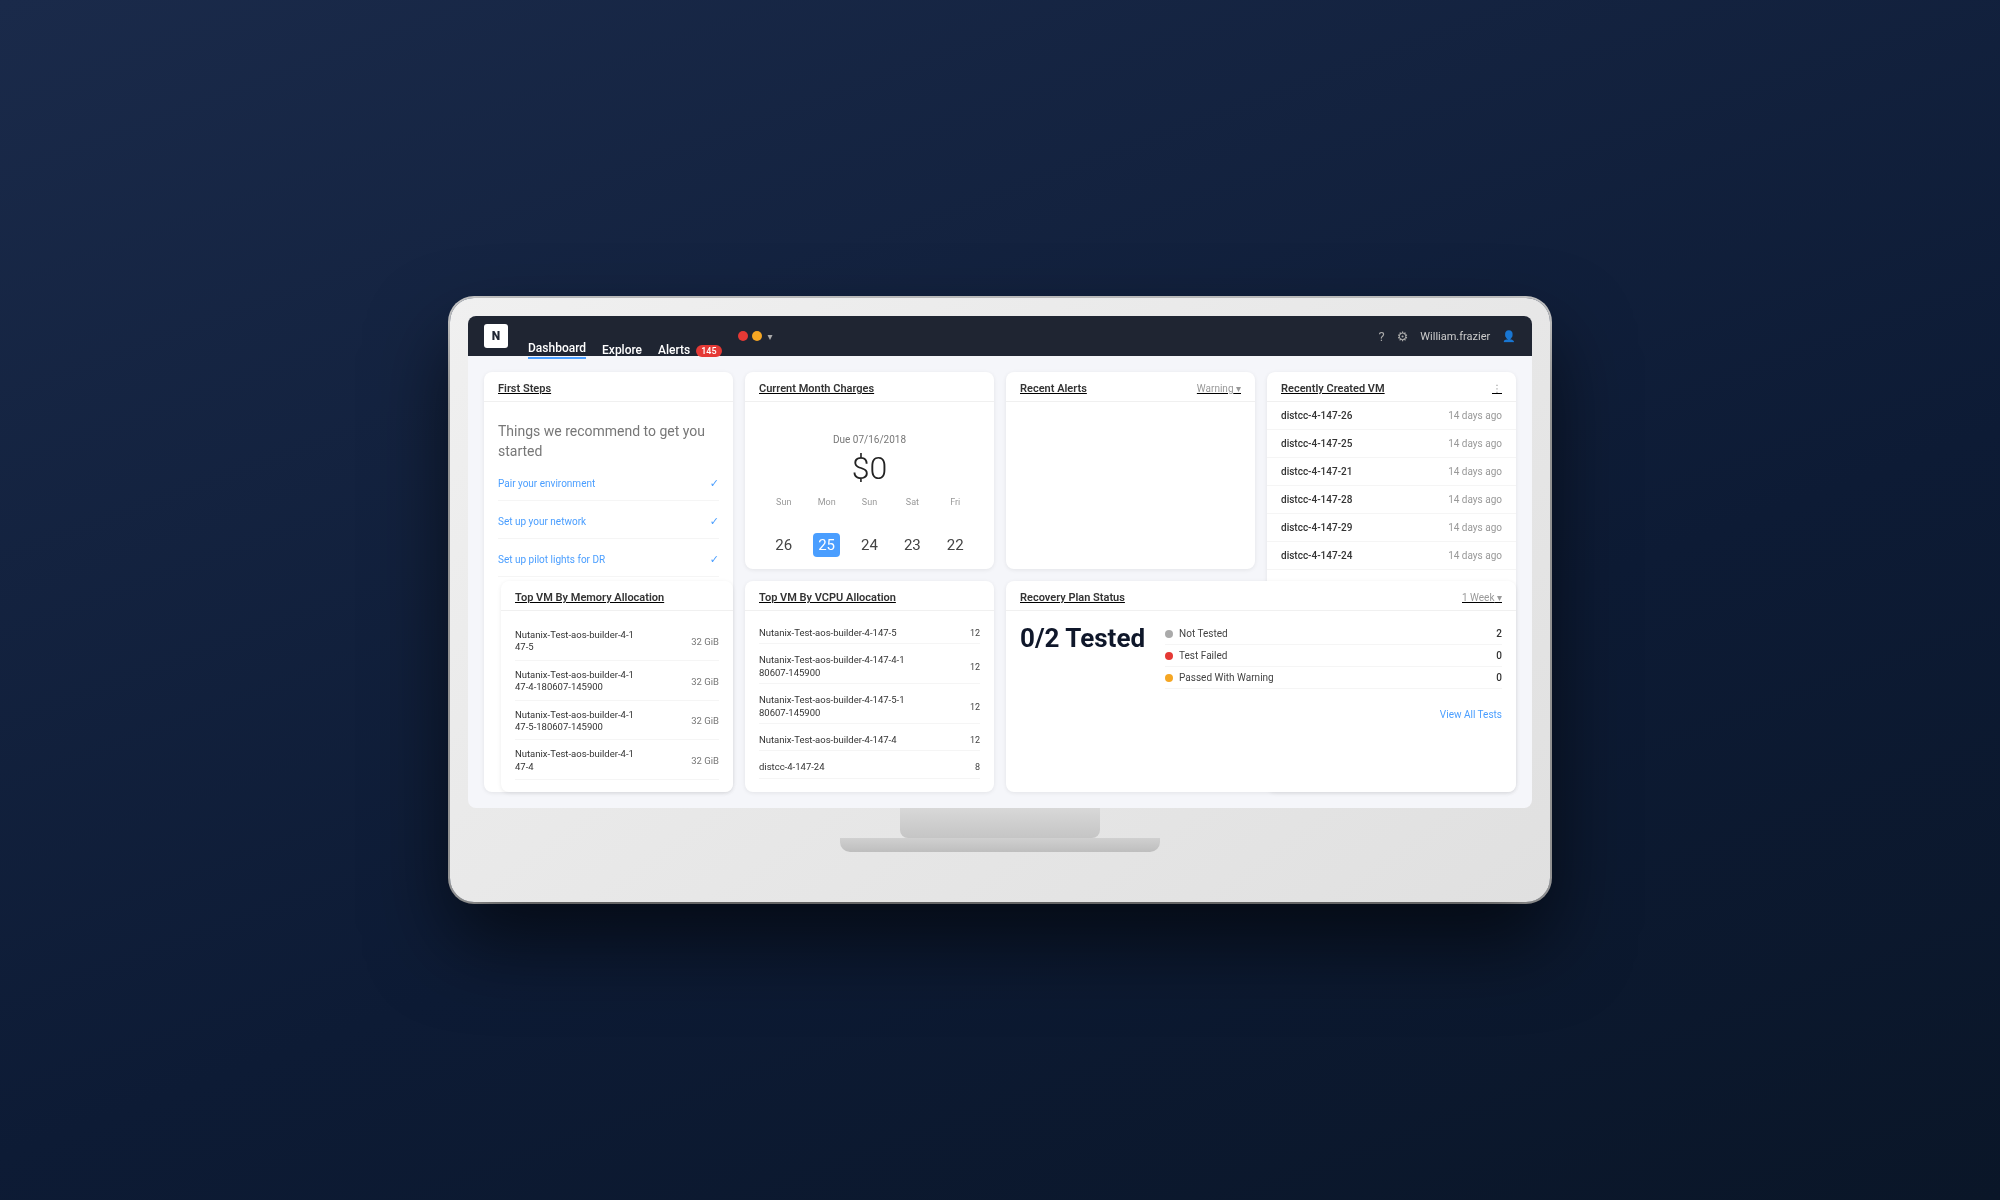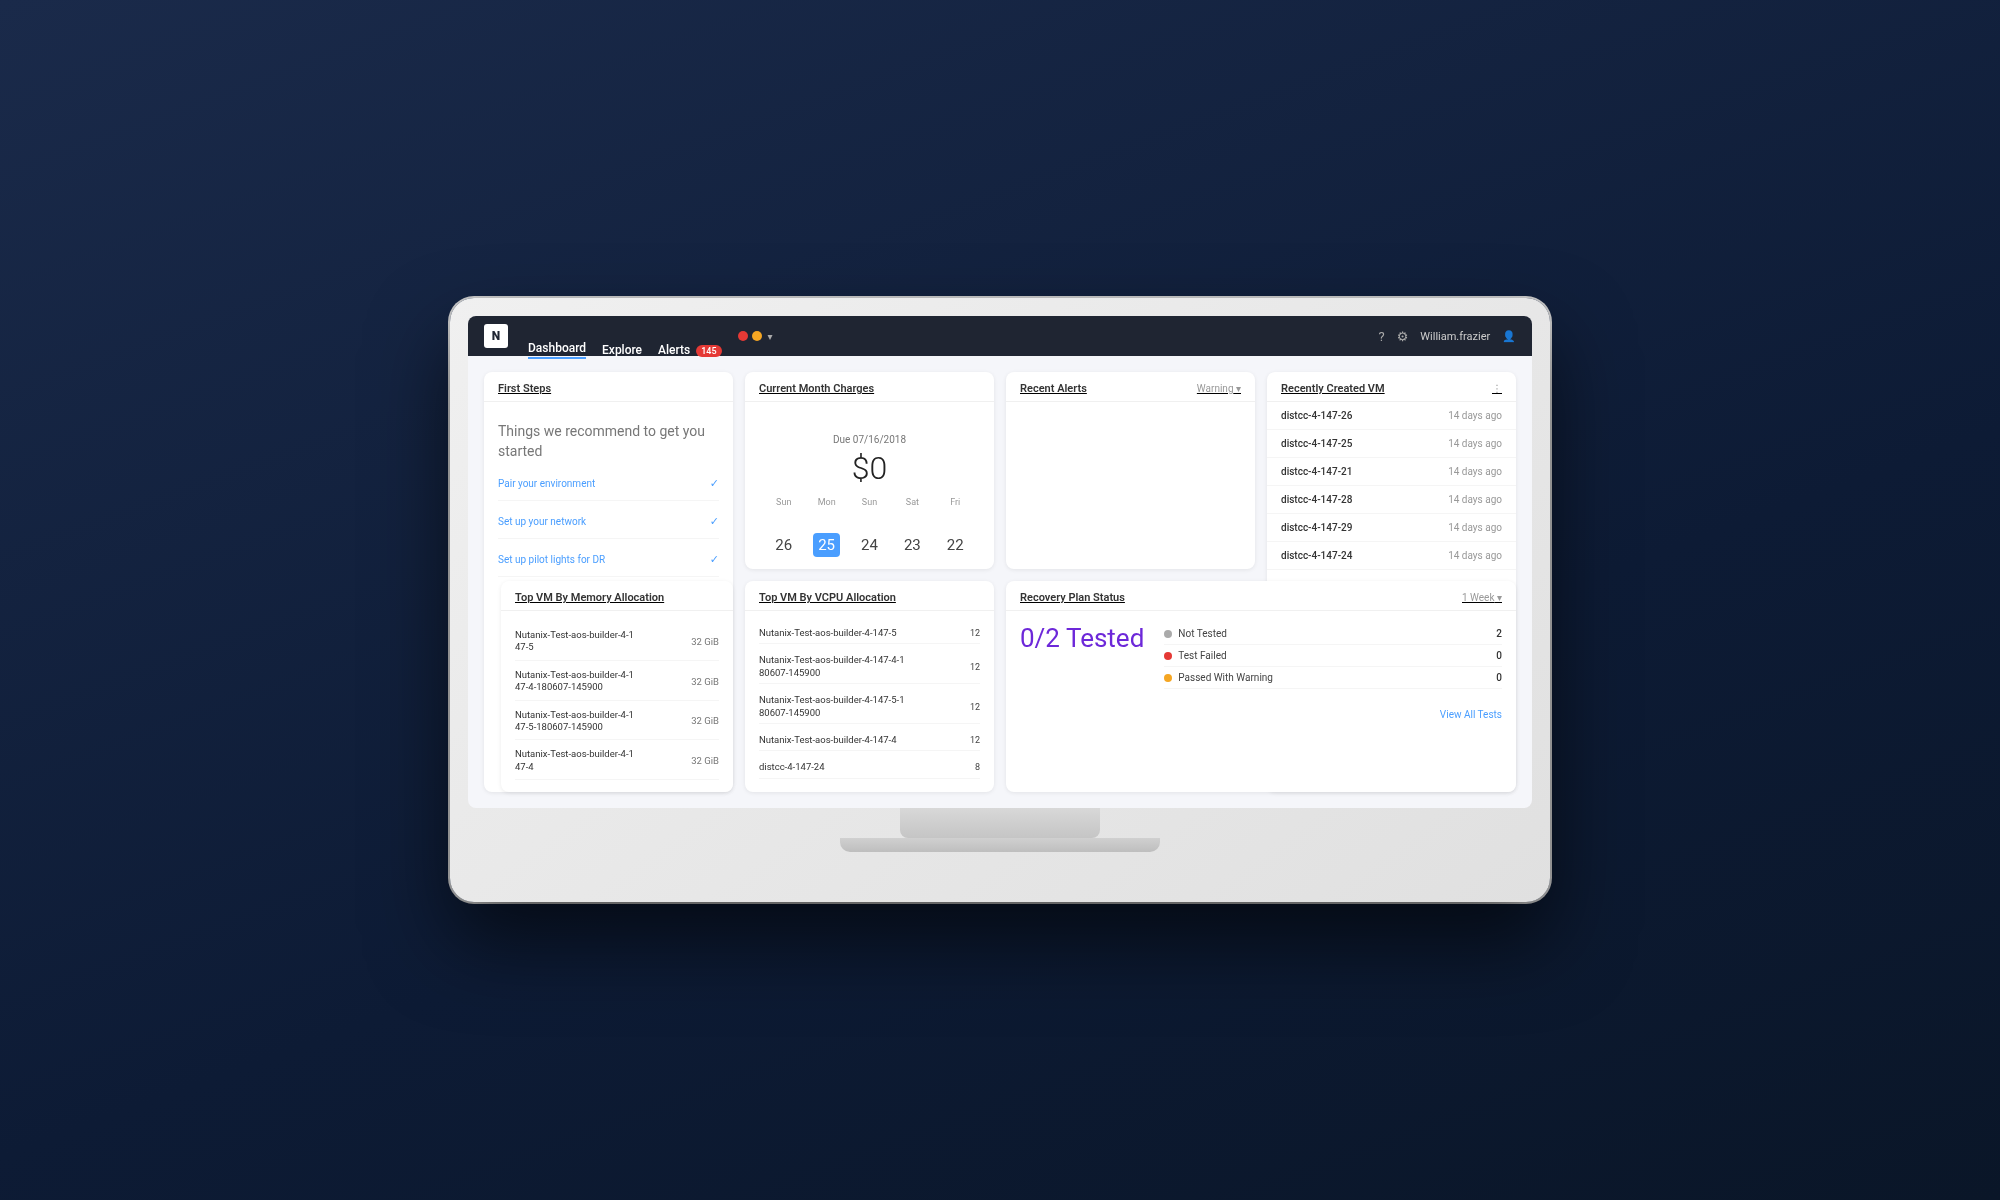--- a/index.html
+++ b/index.html
@@ -335,22 +335,22 @@
       gap: 20px;
       padding: 12px 14px;
     }
 
     .recovery-main {
       flex: 0 0 auto;
     }
 
     .recovery-tested {
       font-size: 26px;
-      font-weight: 400;
-      color: #6d28d9;
+      font-weight: 700;
+      color: #0f172a;
     }
 
     .recovery-stats {
       flex: 1;
     }
 
     .stat-item {
       display: flex;
       align-items: center;
       justify-content: space-between;

